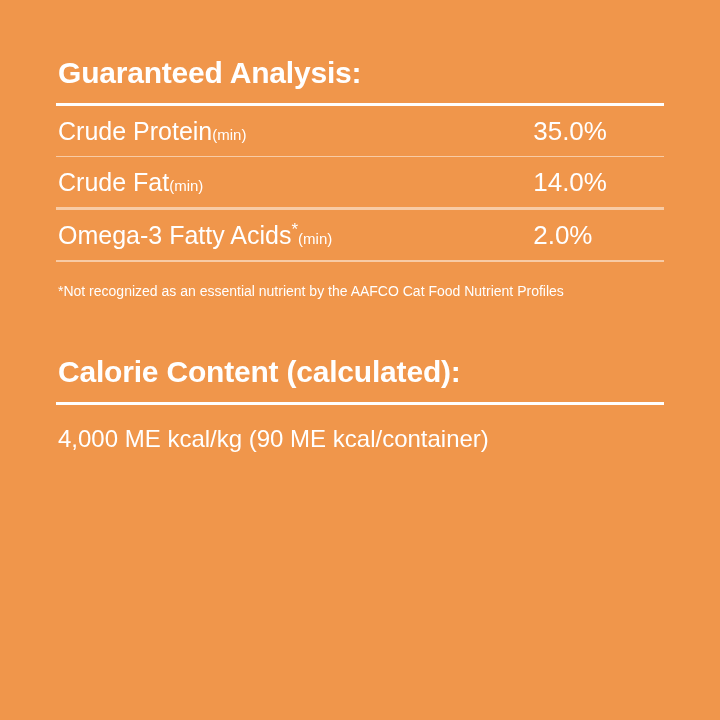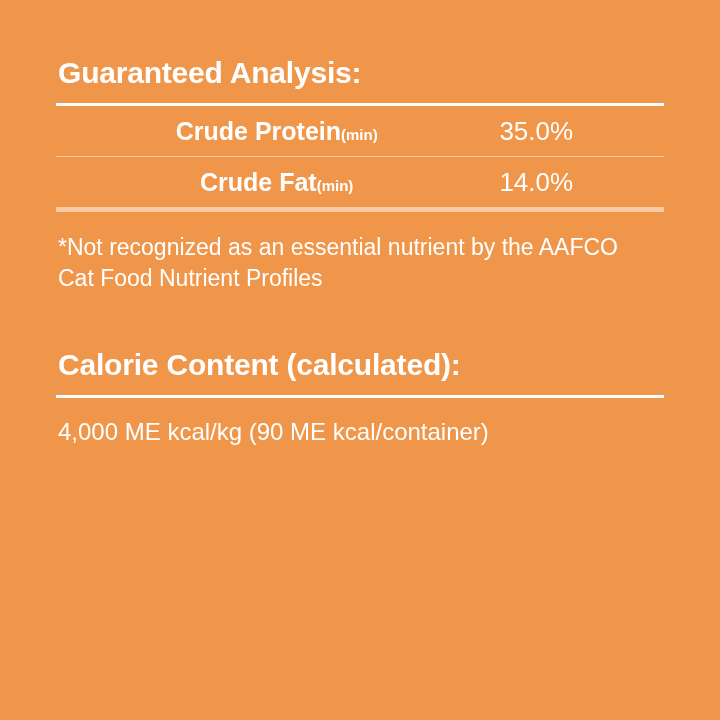--- a/index.html
+++ b/index.html
@@ -42,22 +42,21 @@
   .ga-row {
     height: 50px;
   }
   .ga-name, .ga-value {
     font-size: 25px;
     vertical-align: middle;
     padding: 0 2px;
     white-space: nowrap;
   }
   .ga-name {
-    text-align: center;
-    font-weight: bold;
+    text-align: left;
   }
   .ga-value {
     font-size: 26px;
   }
   .qual {
     font-size: 15px;
   }
   .sup {
     font-size: 17px;
     vertical-align: super;
@@ -65,21 +64,21 @@
   }
   .divider-row td {
     padding: 0;
     height: 1px;
   }
   .divider-row td div {
     height: 1px;
     background: rgba(255,255,255,0.5);
   }
   .footnote {
-    font-size: 23px;
+    font-size: 14px;
     line-height: 1.35;
     margin: 20px 0 0 2px;
     max-width: 600px;
   }
   .calorie-block {
     margin-top: 54px;
   }
   .calorie-text {
     font-size: 24px;
     margin: 20px 0 0 2px;
@@ -120,20 +119,24 @@
             <div></div>
           </td>
         </tr>
 
       <tr class="divider-row">
           <td colspan="2">
             <div></div>
           </td>
         </tr>
 
+      <tr class="ga-row">
+        <td class="ga-name"><span>Omega-3 Fatty Acids</span><span class="sup">*</span><span class="qual">(min)</span></td>
+        <td class="ga-value">2.0%</td>
+      </tr>
       <tr class="divider-row">
           <td colspan="2">
             <div></div>
           </td>
         </tr>
 
       <tr class="divider-row">
           <td colspan="2">
             <div></div>
           </td>

